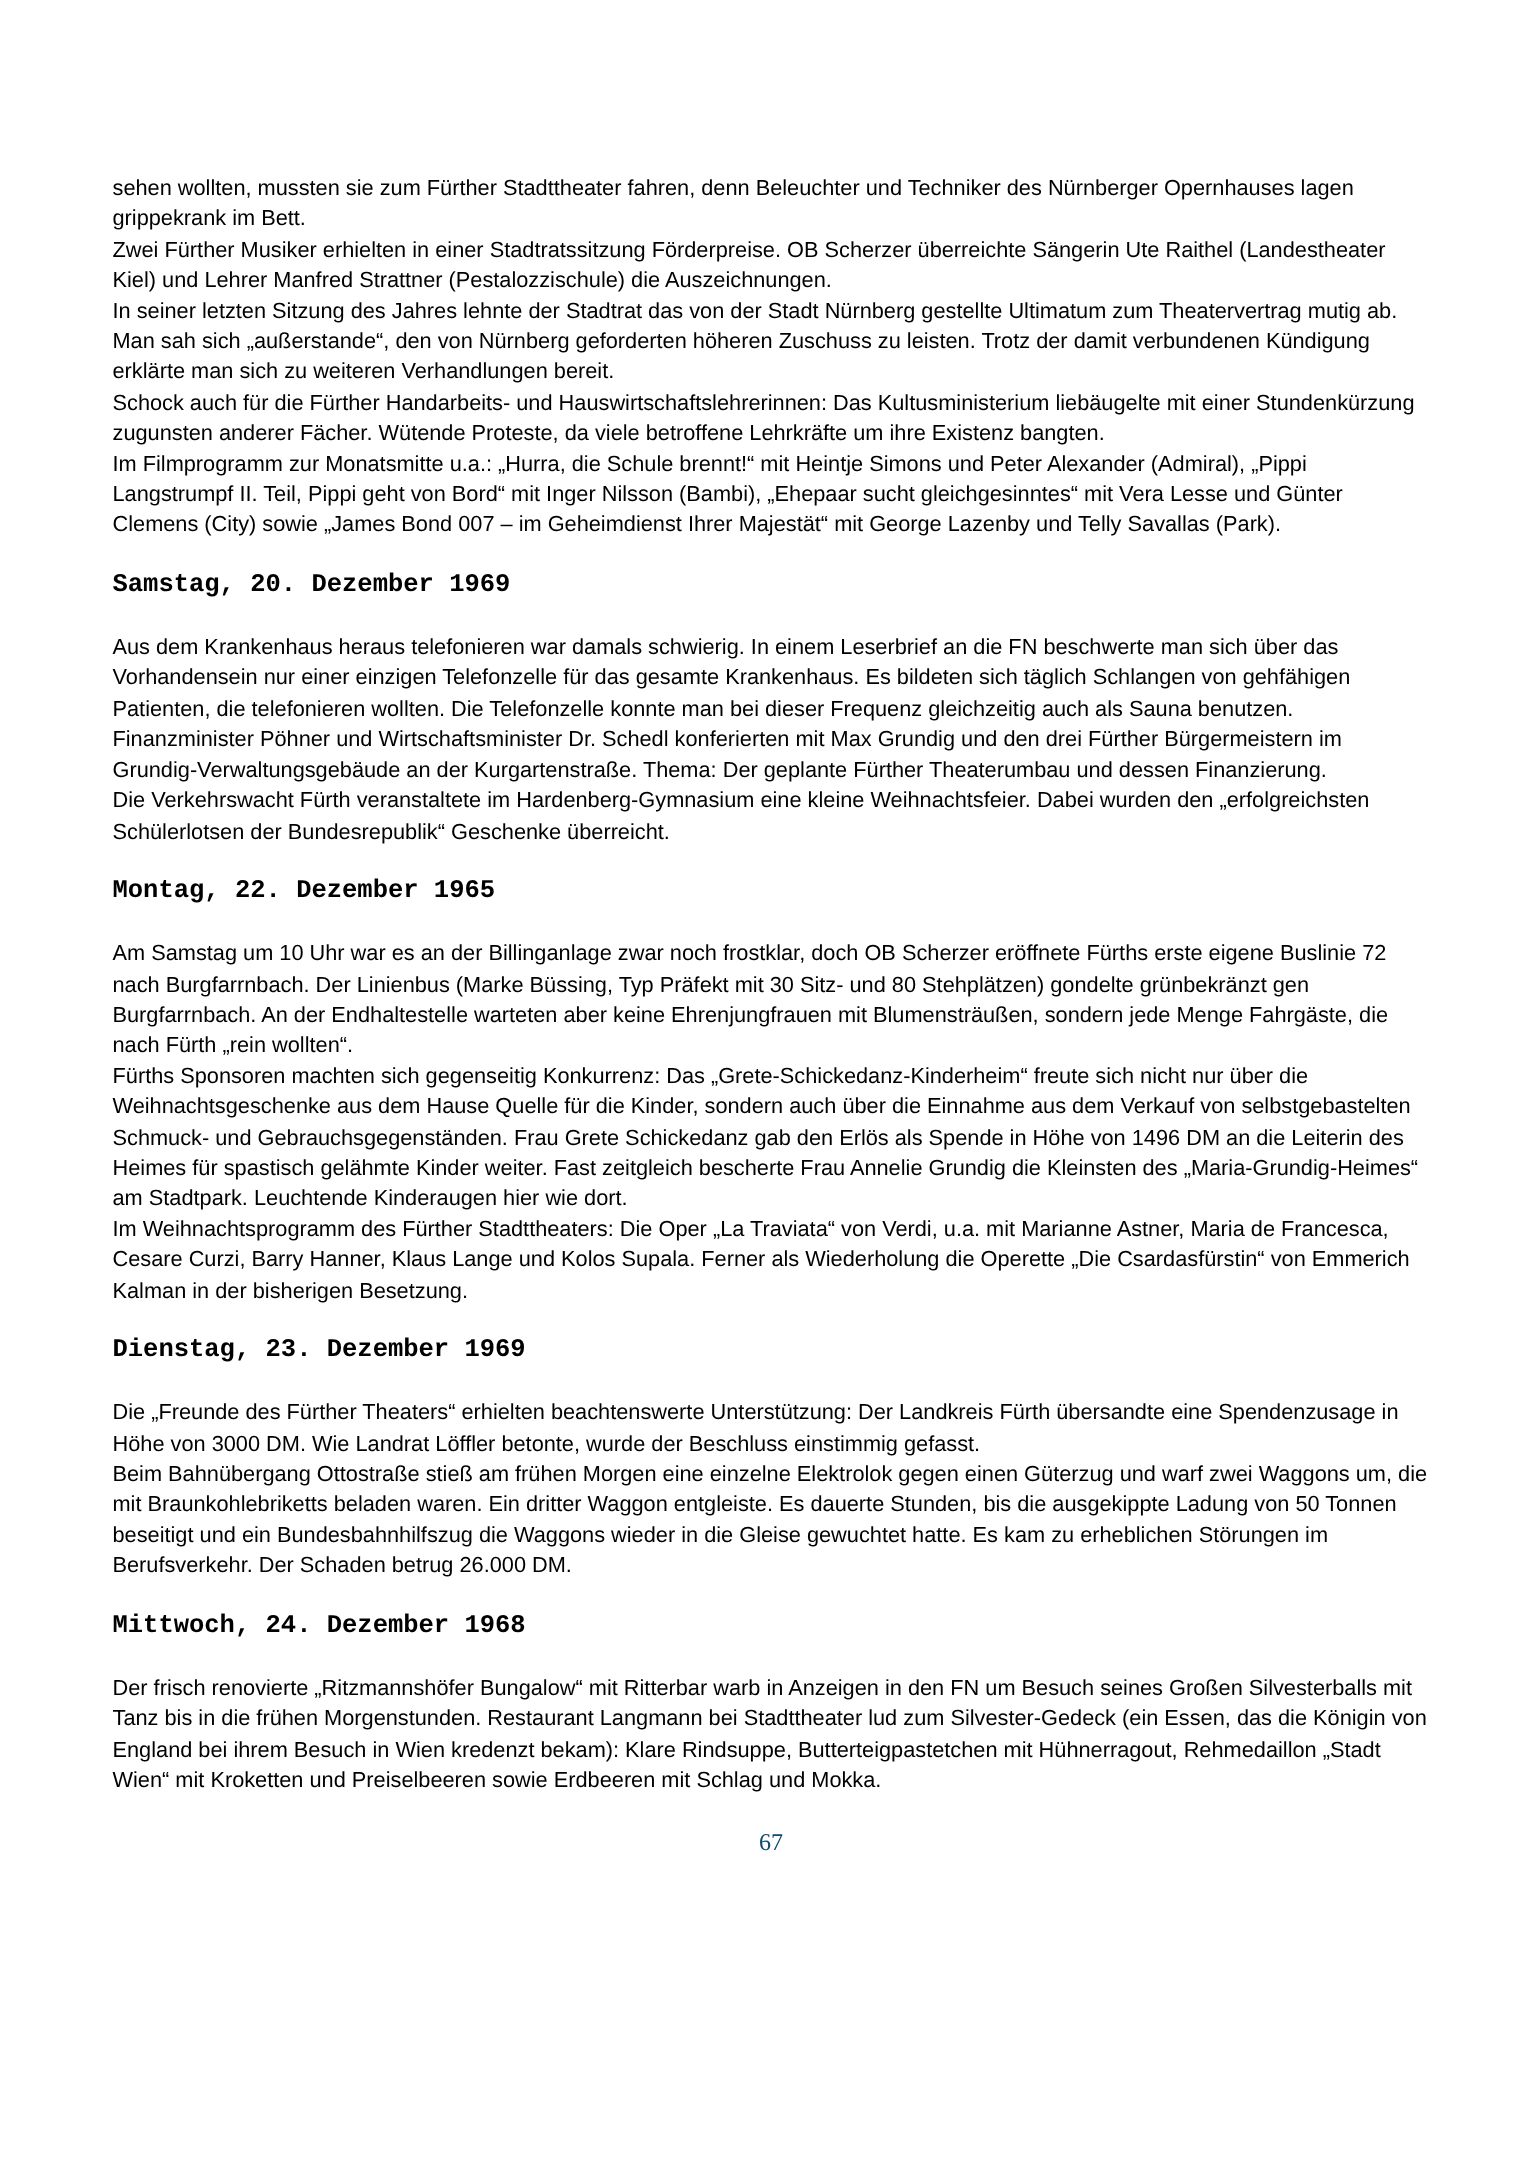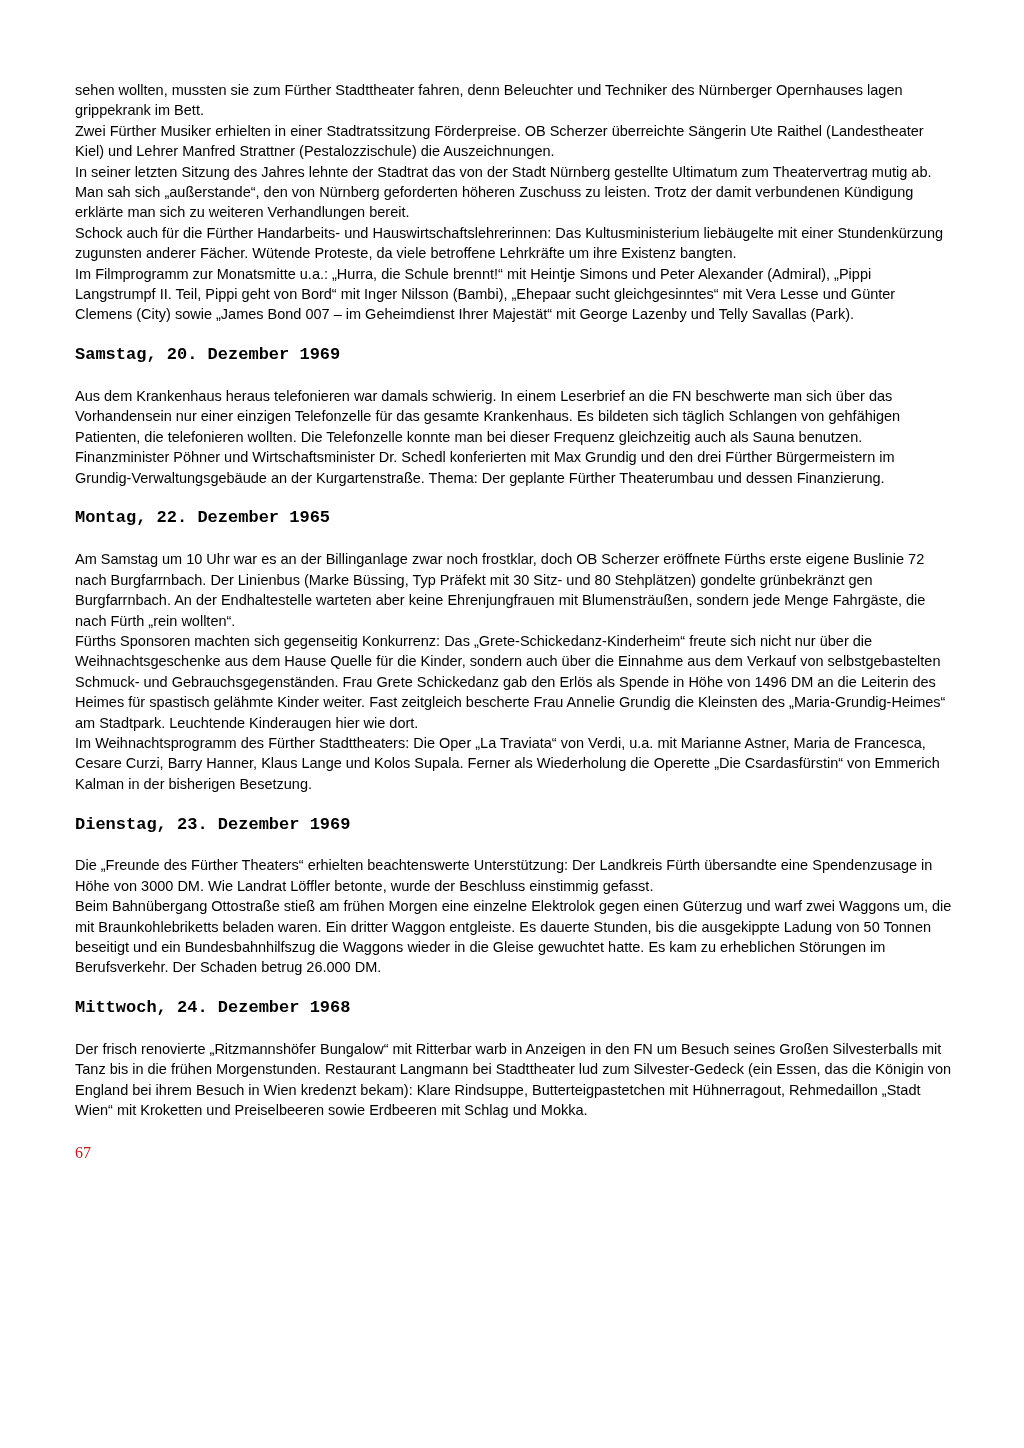--- a/index.html
+++ b/index.html
@@ -6,20 +6,21 @@
     margin: 0;
     padding: 0;
     background: #ffffff;
   }
   .page {
     position: relative;
     width: 1024px;
     height: 1344px;
     background: #ffffff;
     overflow: hidden;
+    margin-top: 36px;
   }
   .content {
     position: absolute;
     left: 75px;
     top: 80px;
     width: 878px;
     font-family: "Liberation Sans", sans-serif;
     font-size: 14.5px;
     line-height: 20.4px;
     color: #000000;
@@ -32,45 +33,46 @@
   .section-heading {
     font-family: Liberation Mono, monospace;
     font-size: 17px;
     line-height: 20.4px;
     font-weight: 700;
     margin: 20.4px 0 20.4px 0;
     padding: 0;
   }
   .pagenum {
     margin-top: 22px;
-    text-align: left;
+    text-align: center;
     font-family: "Liberation Serif", serif;
     font-size: 16px;
     line-height: 20px;
-    color: #b91c1c;
+    color: #0c4a6e;
   }
 </style>
 </head>
 <body>
 
 <div class="page">
   <div class="content">
 
     <section>
       <p>sehen wollten, mussten sie zum Fürther Stadttheater fahren, denn Beleuchter und Techniker des Nürnberger Opernhauses lagen grippekrank im Bett.</p>
       <p>Zwei Fürther Musiker erhielten in einer Stadtratssitzung Förderpreise. OB Scherzer überreichte Sängerin Ute Raithel (Landestheater Kiel) und Lehrer Manfred Strattner (Pestalozzischule) die Auszeichnungen.</p>
       <p>In seiner letzten Sitzung des Jahres lehnte der Stadtrat das von der Stadt Nürnberg gestellte Ultimatum zum Theatervertrag mutig ab. Man sah sich „außerstande“, den von Nürnberg geforderten höheren Zuschuss zu leisten. Trotz der damit verbundenen Kündigung erklärte man sich zu weiteren Verhandlungen bereit.</p>
       <p>Schock auch für die Fürther Handarbeits- und Hauswirtschaftslehrerinnen: Das Kultusministerium liebäugelte mit einer Stundenkürzung zugunsten anderer Fächer. Wütende Proteste, da viele betroffene Lehrkräfte um ihre Existenz bangten.</p>
       <p>Im Filmprogramm zur Monatsmitte u.a.: „Hurra, die Schule brennt!“ mit Heintje Simons und Peter Alexander (Admiral), „Pippi Langstrumpf II. Teil, Pippi geht von Bord“ mit Inger Nilsson (Bambi), „Ehepaar sucht gleichgesinntes“ mit Vera Lesse und Günter Clemens (City) sowie „James Bond 007 – im Geheimdienst Ihrer Majestät“ mit George Lazenby und Telly Savallas (Park).</p>
     </section>
 
     <section>
       <h2 class="section-heading">Samstag, 20. Dezember 1969</h2>
       <p>Aus dem Krankenhaus heraus telefonieren war damals schwierig. In einem Leserbrief an die FN beschwerte man sich über das Vorhandensein nur einer einzigen Telefonzelle für das gesamte Krankenhaus. Es bildeten sich täglich Schlangen von gehfähigen Patienten, die telefonieren wollten. Die Telefonzelle konnte man bei dieser Frequenz gleichzeitig auch als Sauna benutzen.</p>
       <p>Finanzminister Pöhner und Wirtschaftsminister Dr. Schedl konferierten mit Max Grundig und den drei Fürther Bürgermeistern im Grundig-Verwaltungsgebäude an der Kurgartenstraße. Thema: Der geplante Fürther Theaterumbau und dessen Finanzierung.</p>
+      <p>Die Verkehrswacht Fürth veranstaltete im Hardenberg-Gymnasium eine kleine Weihnachtsfeier. Dabei wurden den „erfolgreichsten Schülerlotsen der Bundesrepublik“ Geschenke überreicht.</p>
     </section>
 
     <section>
       <h2 class="section-heading">Montag, 22. Dezember 1965</h2>
       <p>Am Samstag um 10 Uhr war es an der Billinganlage zwar noch frostklar, doch OB Scherzer eröffnete Fürths erste eigene Buslinie 72 nach Burgfarrnbach. Der Linienbus (Marke Büssing, Typ Präfekt mit 30 Sitz- und 80 Stehplätzen) gondelte grünbekränzt gen Burgfarrnbach. An der Endhaltestelle warteten aber keine Ehrenjungfrauen mit Blumensträußen, sondern jede Menge Fahrgäste, die nach Fürth „rein wollten“.</p>
       <p>Fürths Sponsoren machten sich gegenseitig Konkurrenz: Das „Grete-Schickedanz-Kinderheim“ freute sich nicht nur über die Weihnachtsgeschenke aus dem Hause Quelle für die Kinder, sondern auch über die Einnahme aus dem Verkauf von selbstgebastelten Schmuck- und Gebrauchsgegenständen. Frau Grete Schickedanz gab den Erlös als Spende in Höhe von 1496 DM an die Leiterin des Heimes für spastisch gelähmte Kinder weiter. Fast zeitgleich bescherte Frau Annelie Grundig die Kleinsten des „Maria-Grundig-Heimes“ am Stadtpark. Leuchtende Kinderaugen hier wie dort.</p>
       <p>Im Weihnachtsprogramm des Fürther Stadttheaters: Die Oper „La Traviata“ von Verdi, u.a. mit Marianne Astner, Maria de Francesca, Cesare Curzi, Barry Hanner, Klaus Lange und Kolos Supala. Ferner als Wiederholung die Operette „Die Csardasfürstin“ von Emmerich Kalman in der bisherigen Besetzung.</p>
     </section>
 
     <section>

